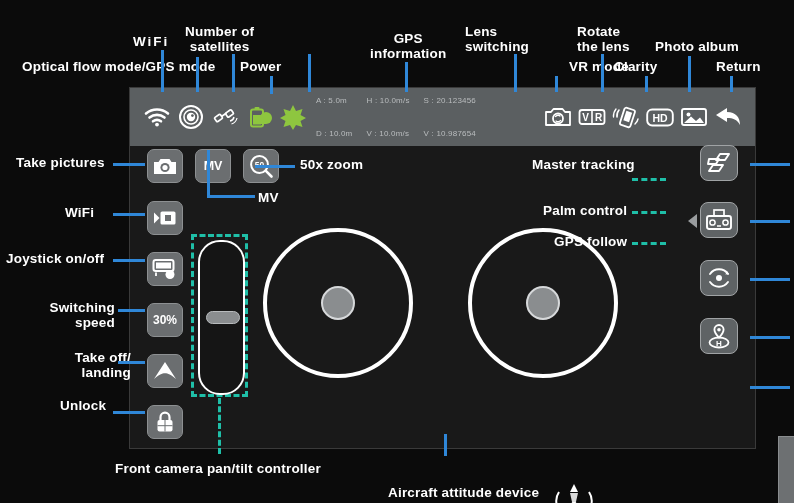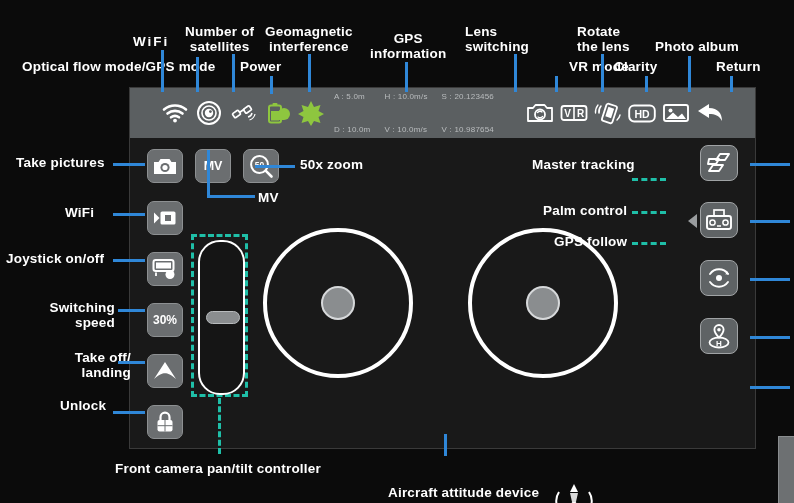--- a/index.html
+++ b/index.html
@@ -38,25 +38,25 @@
   .device {
     position: absolute;
     left: 129px; top: 87px;
     width: 627px; height: 362px;
     background: #191919;
     border: 1px solid #3a3a3a;
   }
   .topbar {
     position: absolute;
     left: 0; top: 0; right: 0;
-    height: 50px;
+    height: 58px;
     background: #5b5f61;
     display: flex;
     align-items: center;
-    padding: 0 28px;
+    padding: 0 10px;
   }
   .tb-icon {
     width: 34px; height: 34px;
     display: flex; align-items: center; justify-content: center;
     color: #ffffff;
     flex: none;
   }
   .tb-spacer { flex: 1; }
   .telemetry {
     display: flex;
@@ -387,22 +387,20 @@
     </div>
 
     <div class="preview"></div>
   </div>
 
   <div class="anno" style="left:22px; top:59px;">Optical flow mode/GPS mode</div>
   <div class="anno" style="left:133px; top:34px; letter-spacing:2px;">WiFi</div>
   <div class="anno" style="left:185px; top:24px; text-align:center;">Number of
 satellites</div>
   <div class="anno" style="left:240px; top:59px;">Power</div>
-  <div class="anno" style="left:265px; top:24px; text-align:center;">Geomagnetic
-interference</div>
   <div class="anno" style="left:465px; top:24px;">Lens
 switching</div>
   <div class="anno" style="left:370px; top:31px; text-align:center;">GPS
 information</div>
   <div class="anno" style="left:525px; top:59px;margin-left:44px;">VR mode</div>
   <div class="anno" style="left:577px; top:24px;">Rotate
 the lens</div>
   <div class="anno" style="left:614px; top:59px;">Clarity</div>
   <div class="anno" style="left:655px; top:39px;">Photo album</div>
   <div class="anno" style="left:716px; top:59px;">Return</div>

